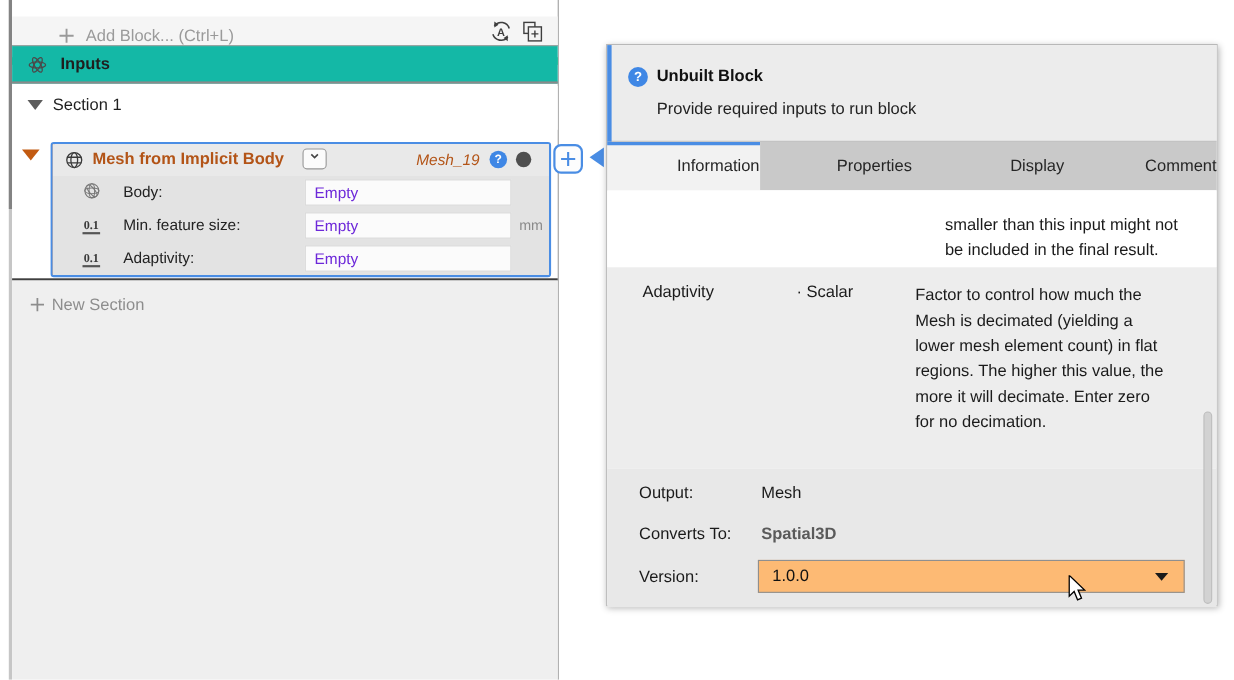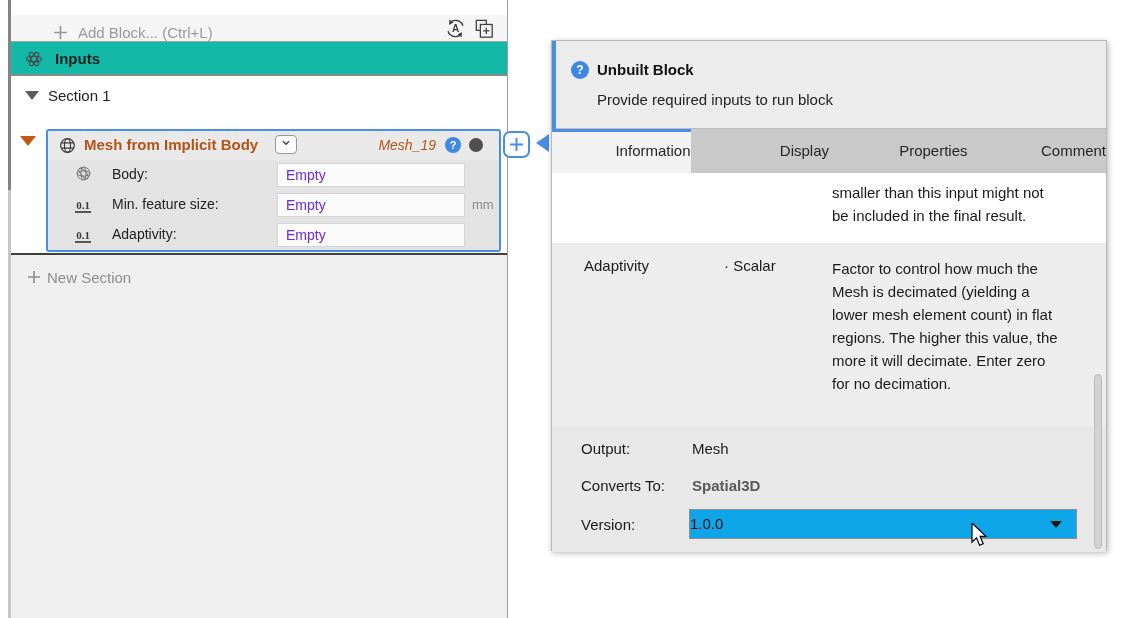--- a/index.html
+++ b/index.html
@@ -68,29 +68,29 @@
   .tabs{position:absolute;left:0;top:88px;width:100%;height:44px;display:flex;background:#c9c9c9;}
   .tab{flex:1;text-align:right;line-height:44px;font-size:15px;color:#262626;cursor:default;}
   .tab.active{background:#f2f2f2;box-shadow:inset 0 3px 0 #4a8de4;}
 
   .tbl-row{position:absolute;left:0;width:100%;}
   .row-a{top:132px;height:70px;background:#ffffff;}
   .row-b{top:202px;height:183px;background:#ededed;}
   .col-name{position:absolute;left:32px;top:14px;width:130px;font-size:15px;color:#1a1a1a;}
   .col-type{position:absolute;left:172px;top:14px;width:100px;font-size:15px;color:#1a1a1a;}
   .col-desc{position:absolute;left:280px;width:226px;font-size:15px;color:#1a1a1a;line-height:23px;}
-  .row-a .col-desc{top:8px;}
+  .row-a .col-desc{top:20px;margin-left:27px;}
   .row-b .col-desc{top:14px;}
 
   .card-footer{position:absolute;left:0;top:385px;width:100%;height:126px;background:#e8e8e8;}
   .ft-label{position:absolute;left:29px;font-size:15px;color:#1a1a1a;}
   .ft-value{position:absolute;left:140px;font-size:15px;color:#1a1a1a;}
   .ft-r1{top:14px;} .ft-r2{top:51px;} .ft-r3{top:90px;}
   .ft-converts-value{font-weight:bold;color:#5a5a5a;}
-  .version-select{position:absolute;left:137px;top:83px;width:388px;height:30px;box-sizing:border-box;background:#0ea5e9;border:1px solid #8f8f8f;font-size:15px;color:#111111;line-height:28px;padding-left:0;}
+  .version-select{position:absolute;left:137px;top:83px;width:388px;height:30px;box-sizing:border-box;background:#fdba74;border:1px solid #8f8f8f;font-size:15px;color:#111111;line-height:28px;padding-left:12px;}
   .version-arrow{position:absolute;right:14px;top:11px;width:0;height:0;border-left:6px solid transparent;border-right:6px solid transparent;border-top:7px solid #1a1a1a;}
 
   .card-scroll-thumb{position:absolute;left:542px;top:333px;width:8px;height:175px;background:#d2d2d2;border:1px solid #bdbdbd;border-radius:5px;box-sizing:border-box;}
 
   .cursor{position:absolute;left:971px;top:523px;}
 </style>
 </head>
 <body>
 
 <div class="screen">
@@ -224,22 +224,22 @@
 
     <div class="banner">
       <div class="banner-accent"></div>
       <span class="help-circle banner-help">?</span>
       <span class="banner-title">Unbuilt Block</span>
       <span class="banner-subtitle">Provide required inputs to run block</span>
     </div>
 
     <div class="tabs">
       <div class="tab active">Information</div>
+      <div class="tab">Properties</div>
       <div class="tab">Display</div>
-      <div class="tab">Properties</div>
       <div class="tab">Comment</div>
     </div>
 
     <div class="tbl-row row-a">
       <span class="col-name"></span>
       <span class="col-type"></span>
       <span class="col-desc">smaller than this input might not be included in the final result.</span>
     </div>
 
     <div class="tbl-row row-b">

